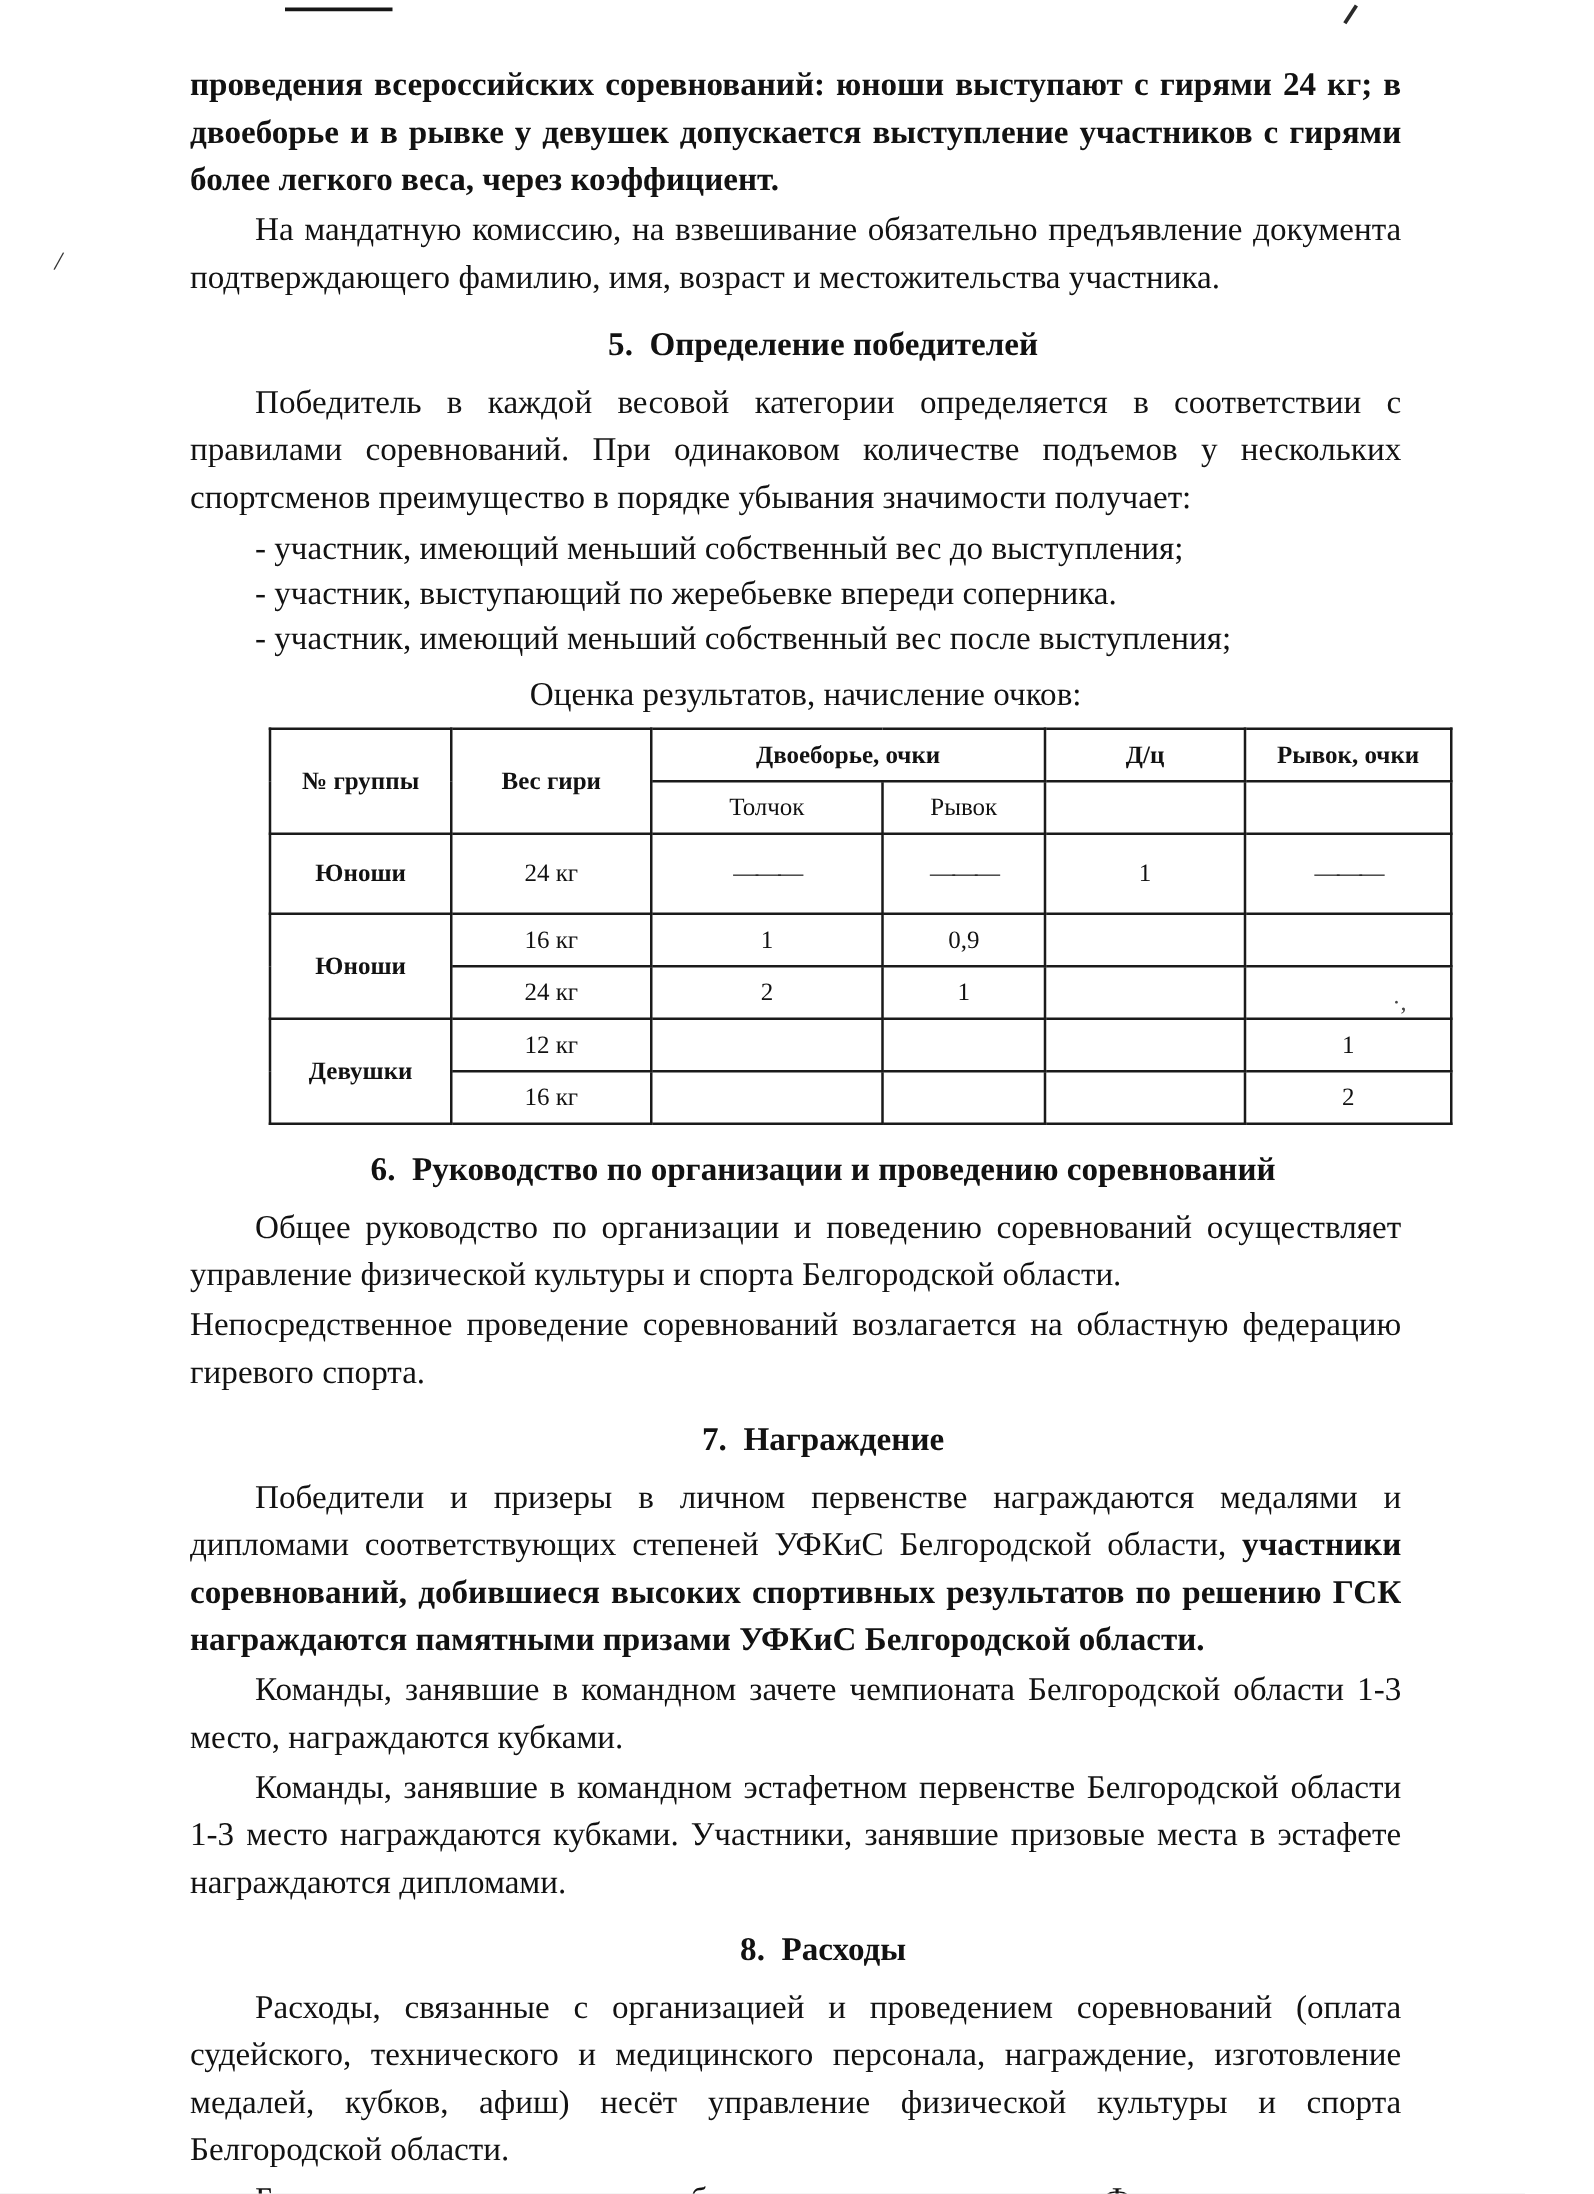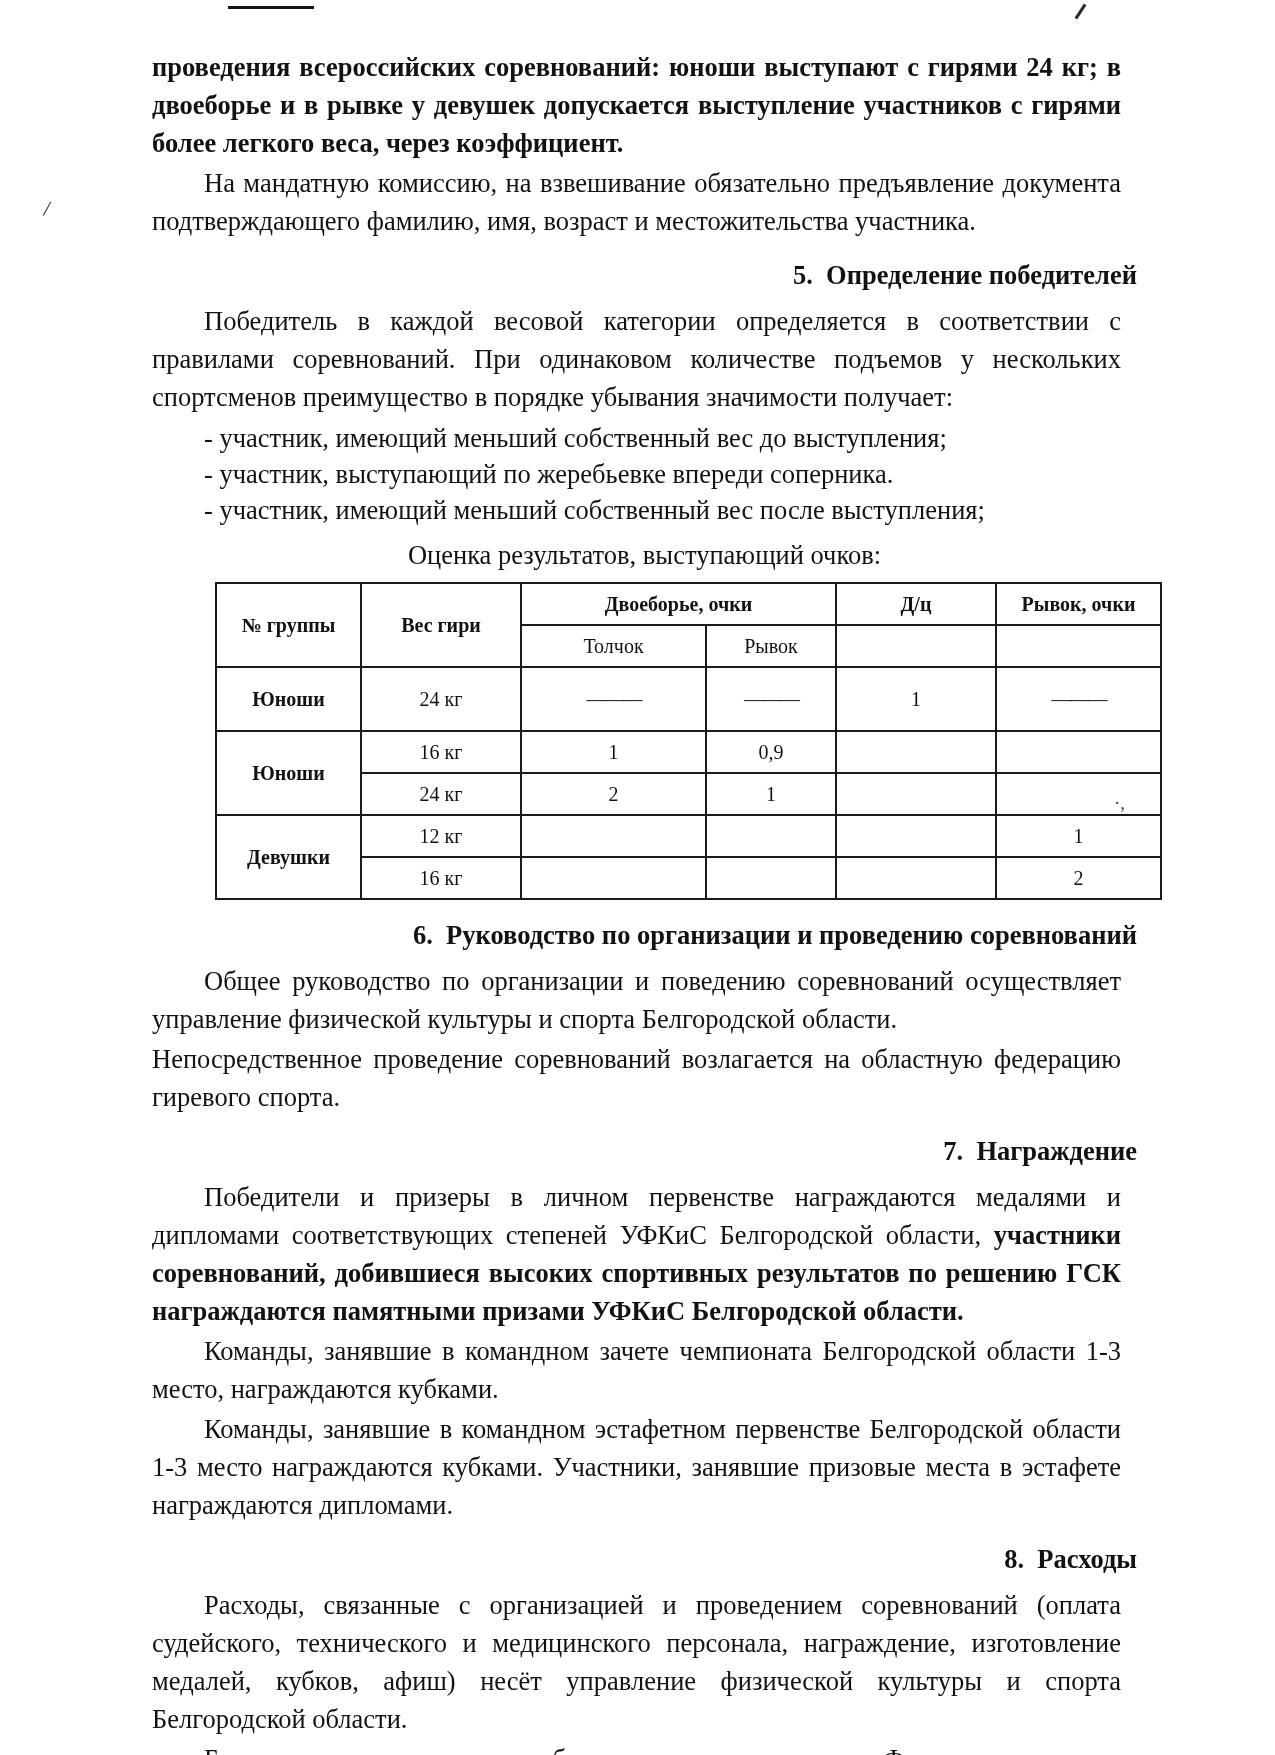--- a/index.html
+++ b/index.html
@@ -12,21 +12,21 @@
     overflow:hidden;
     margin:0 auto;
   }
   .content{
     position:absolute;left:152px;top:48px;width:985px;
     font-size:26.5px;line-height:38px;text-align:justify;
   }
   .para{margin:0 16px 2px 0;text-indent:52px;}
   .para.noindent{text-indent:0;}
   .para.bold{font-weight:bold;}
-  .heading{font-weight:bold;margin:16px 0 8px 28px;text-indent:0;text-align:right;}
+  .heading{font-weight:bold;margin:16px 0 8px 28px;text-indent:0;text-align:center;}
   .list-item{margin:0;text-indent:52px;line-height:36px;text-align:left;}
   .list{margin:4px 0 0 0;}
   .caption{text-align:center;text-indent:0;margin:8px 0 8px 0;}
   table.results{
     border-collapse:collapse;table-layout:fixed;
     width:945px;margin:4px 0 8px 63px;
     font-size:20px;
   }
   table.results th,table.results td{
     border:2.5px solid #1a1a1a;
@@ -65,21 +65,21 @@
     <div class="heading">5.&nbsp; Определение победителей</div>
 
     <p class="para">Победитель в каждой весовой категории определяется в соответствии с правилами соревнований. При одинаковом количестве подъемов у нескольких спортсменов преимущество в порядке убывания значимости получает:</p>
 
     <div class="list">
       <p class="list-item">- участник, имеющий меньший собственный вес до выступления;</p>
       <p class="list-item">- участник, выступающий по жеребьевке впереди соперника.</p>
       <p class="list-item">- участник, имеющий меньший собственный вес после выступления;</p>
     </div>
 
-    <p class="para caption">Оценка результатов, выступающий очков:</p>
+    <p class="para caption">Оценка результатов, начисление очков:</p>
 
     <table class="results">
       <colgroup>
         <col style="width:145px">
         <col style="width:160px">
         <col style="width:185px">
         <col style="width:130px">
         <col style="width:160px">
         <col style="width:165px">
       </colgroup>

